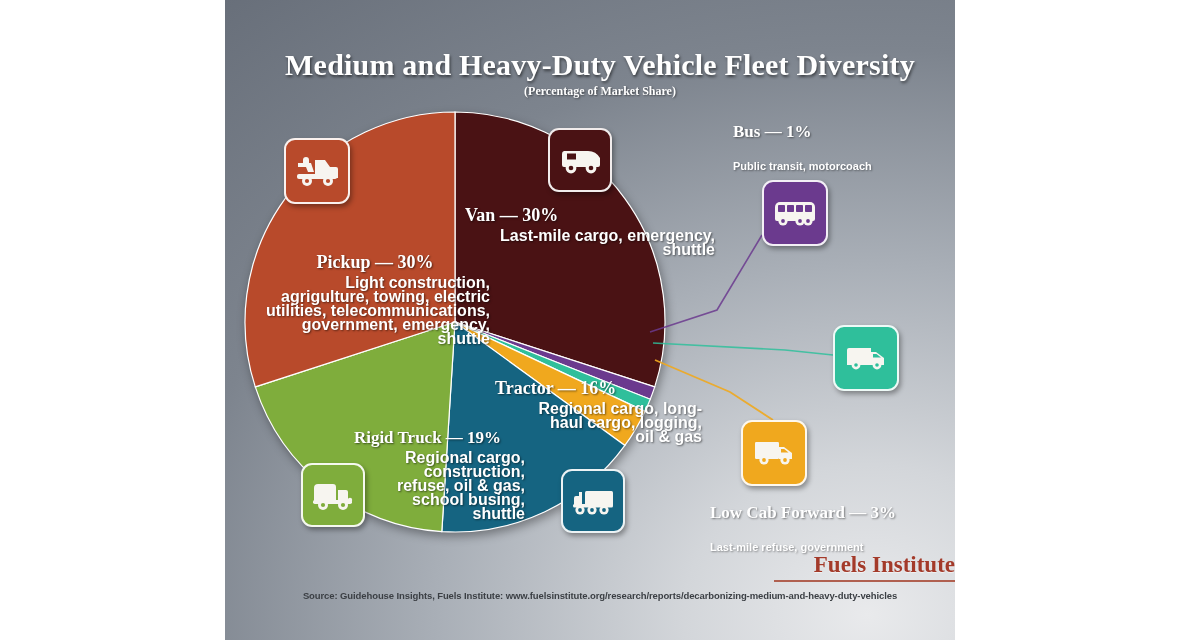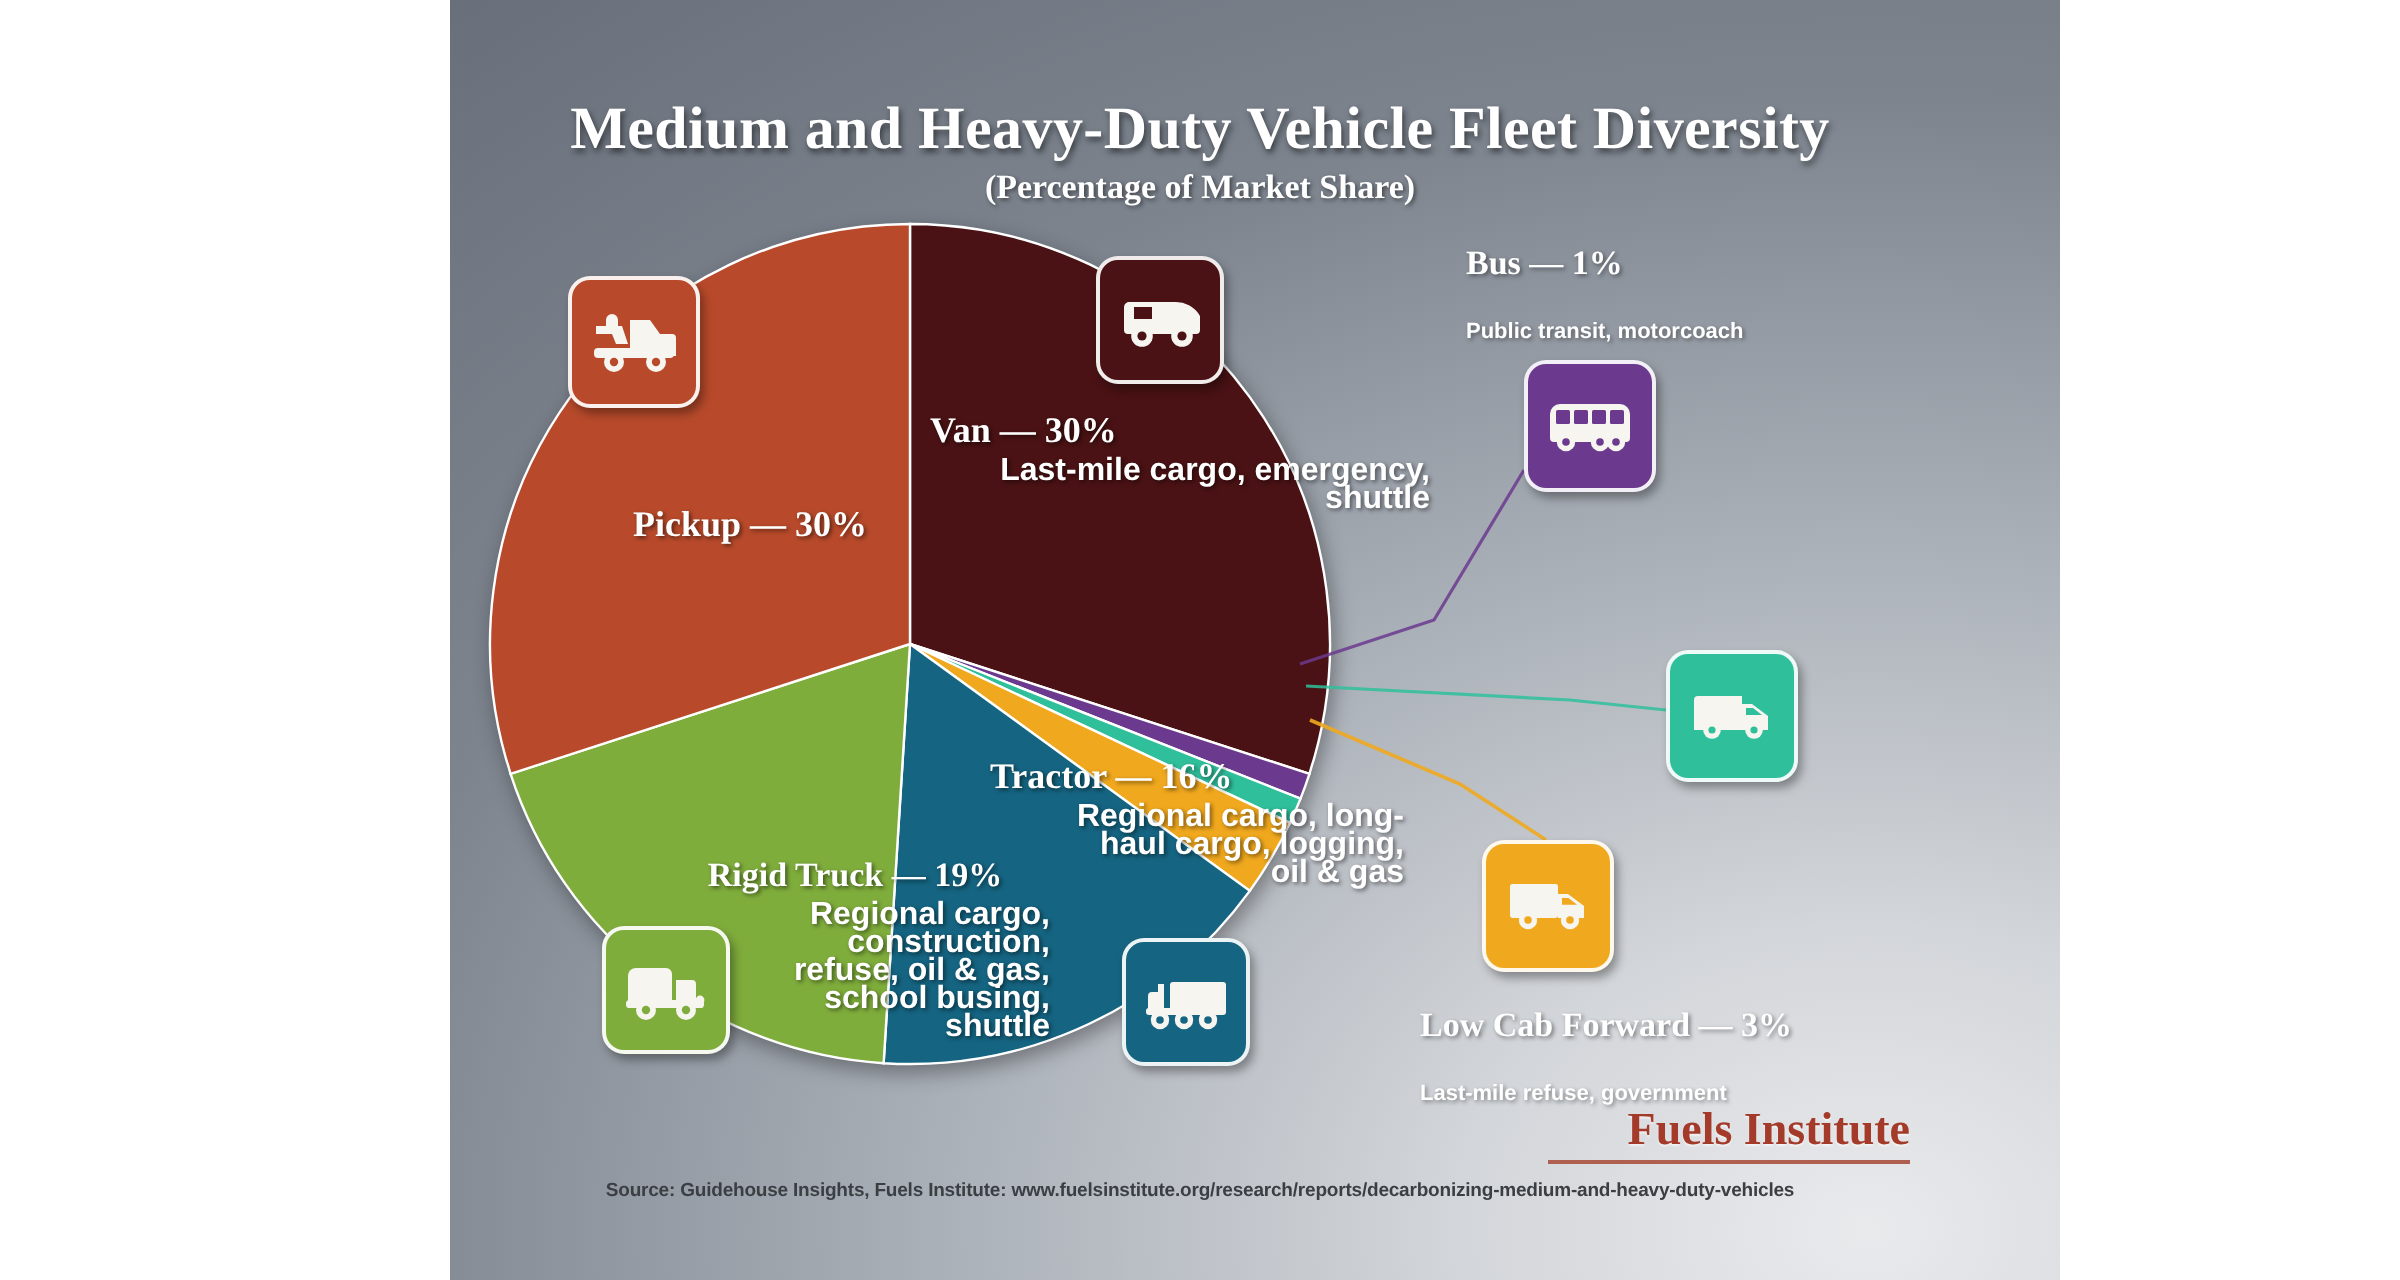--- a/index.html
+++ b/index.html
@@ -19,21 +19,21 @@
     width: 1200px;
     height: 640px;
     background: #ffffff;
   }
 
   
   #canvas {
     position: absolute;
     left: 225px;
     top: 0px;
-    width: 805px;
+    width: 730px;
     height: 640px;
     background:
       radial-gradient(ellipse 140% 130% at 88% 96%, #e9eaec 0%, #d3d6da 18%, #a9afb7 42%, #7d848e 68%, #666d78 100%);
     overflow: hidden;
   }
 
   
   .title {
     position: absolute;
     top: 48px;
@@ -48,21 +48,21 @@
     text-shadow: 1px 2px 3px rgba(0,0,0,0.55);
   }
   .subtitle {
     position: absolute;
     top: 84px;
     left: 0;
     width: 750px;
     text-align: center;
     font-family: "Liberation Serif", serif;
     font-weight: bold;
-    font-size: 17px;
+    font-size: 12px;
     color: #ffffff;
     text-shadow: 1px 1px 2px rgba(0,0,0,0.5);
   }
 
   
   #pie-wrap {
     position: absolute;
     left: 18px;
     top: 90px;
     width: 480px;
@@ -309,20 +309,21 @@
       </svg>
     </div>
 
     <div class="slice-label" id="label-van">
       <div class="sl-title">Van — 30%</div>
       <div class="sl-desc">Last-mile cargo, emergency, shuttle</div>
     </div>
 
     <div class="slice-label" id="label-pickup">
       <div class="sl-title">Pickup — 30%</div>
+      <div class="sl-desc">Light construction, agrigulture, towing, electric utilities, telecommunications, government, emergency, shuttle</div>
     </div>
 
     <div class="slice-label" id="label-rigid">
       <div class="sl-title">Rigid Truck — 19%</div>
       <div class="sl-desc">Regional cargo, construction, refuse, oil &amp; gas, school busing, shuttle</div>
     </div>
 
     <div class="slice-label" id="label-tractor">
       <div class="sl-title">Tractor — 16%</div>
       <div class="sl-desc">Regional cargo, long-haul cargo, logging, oil &amp; gas</div>

